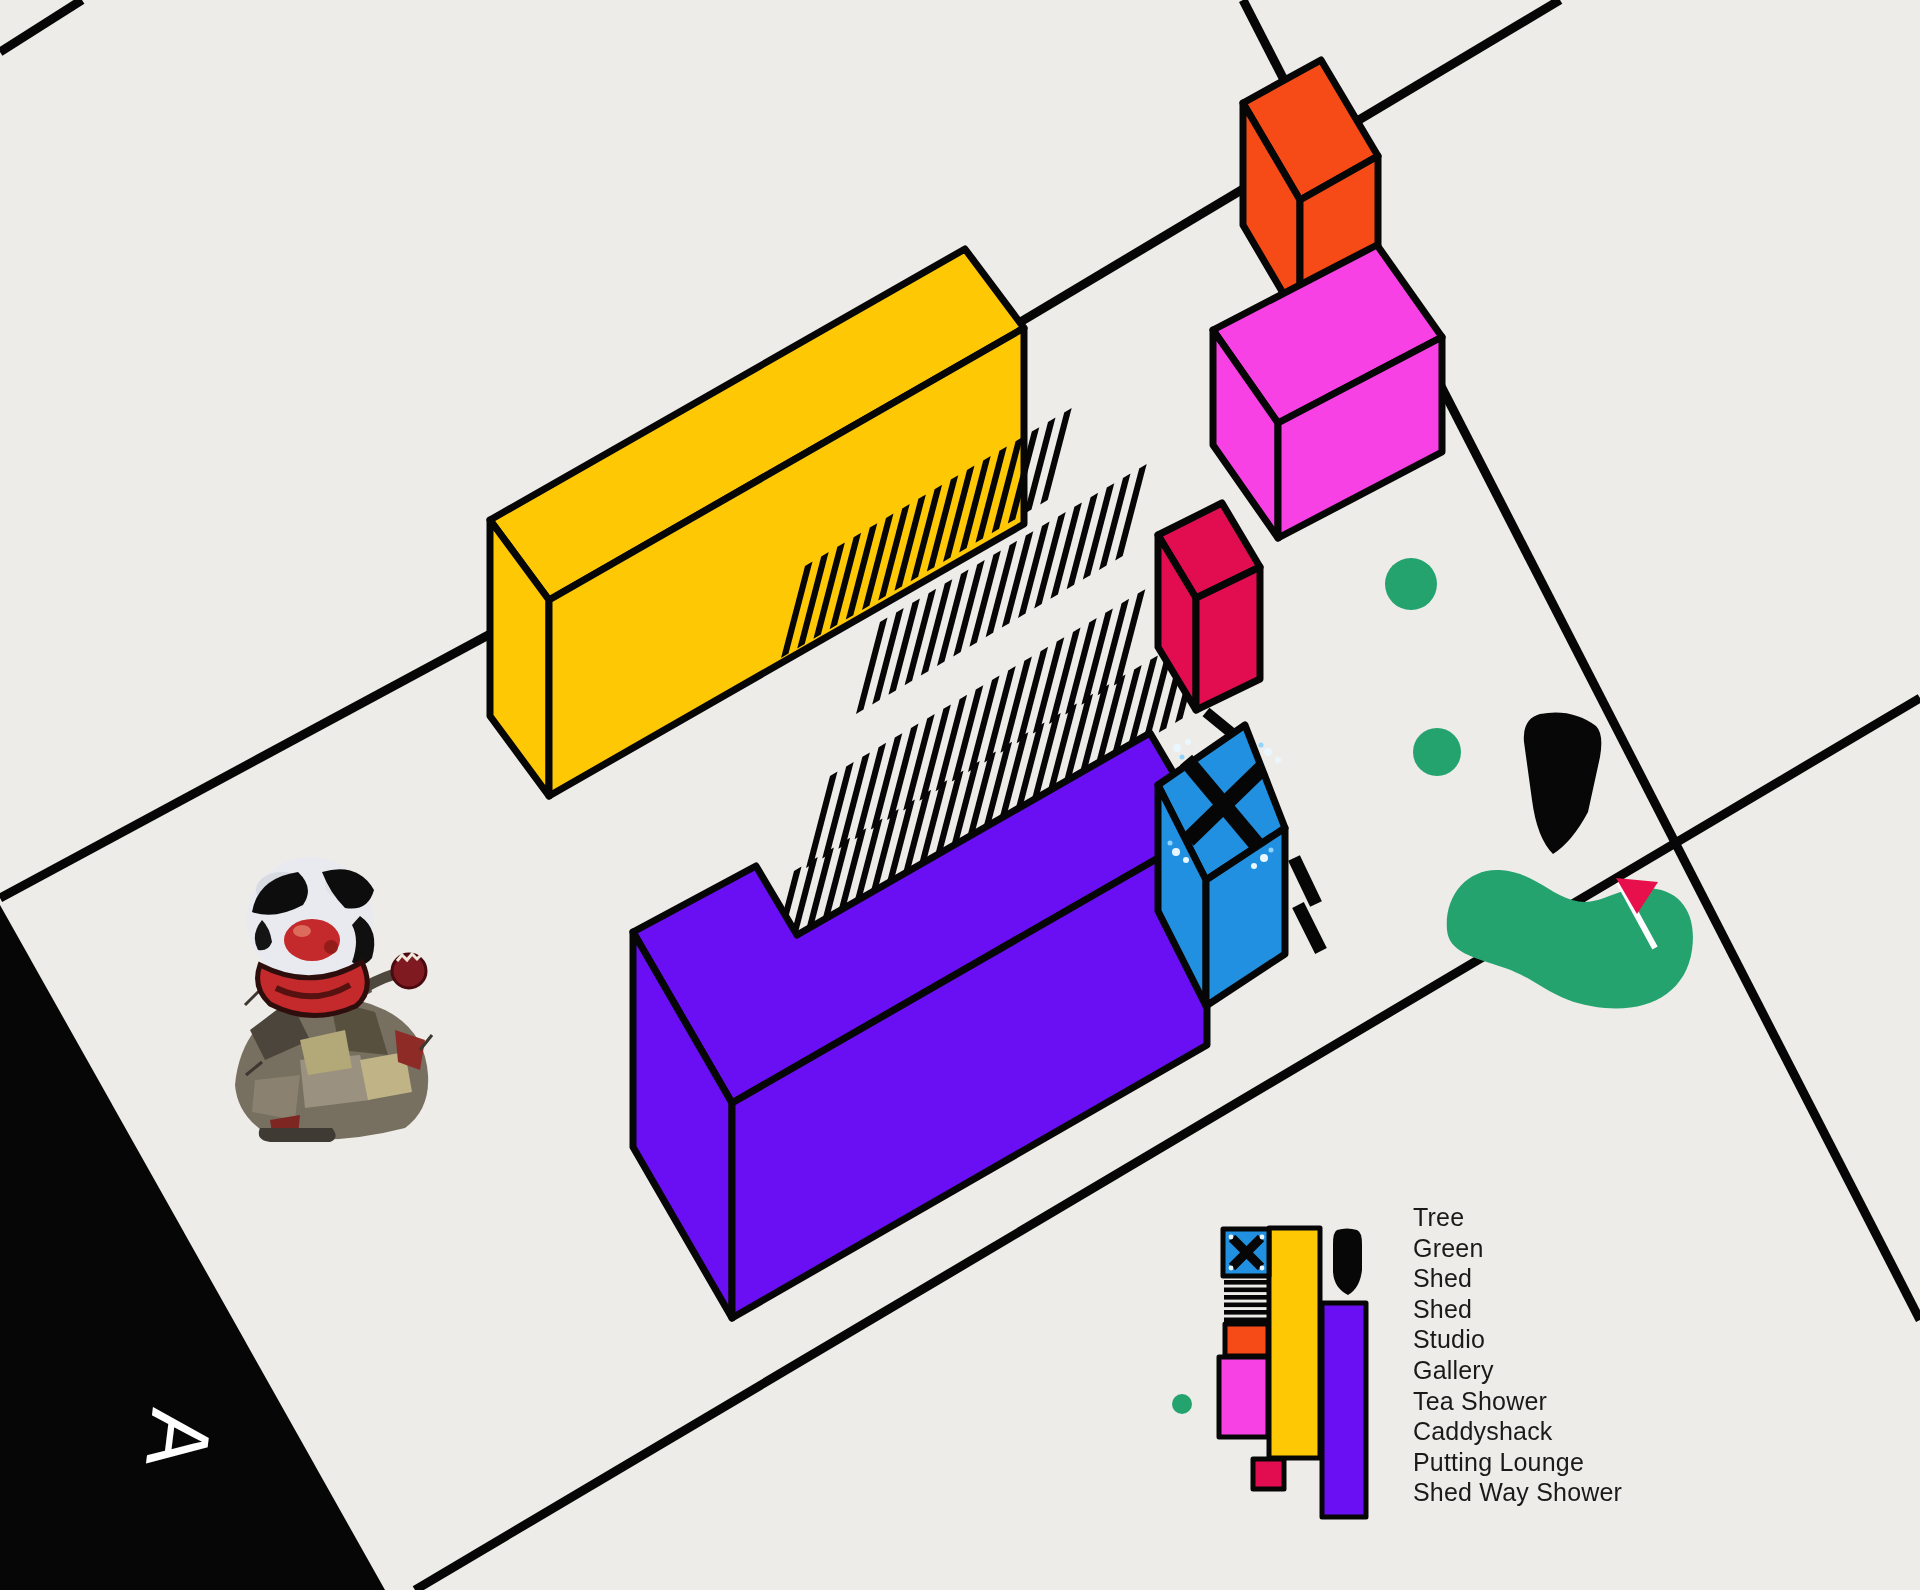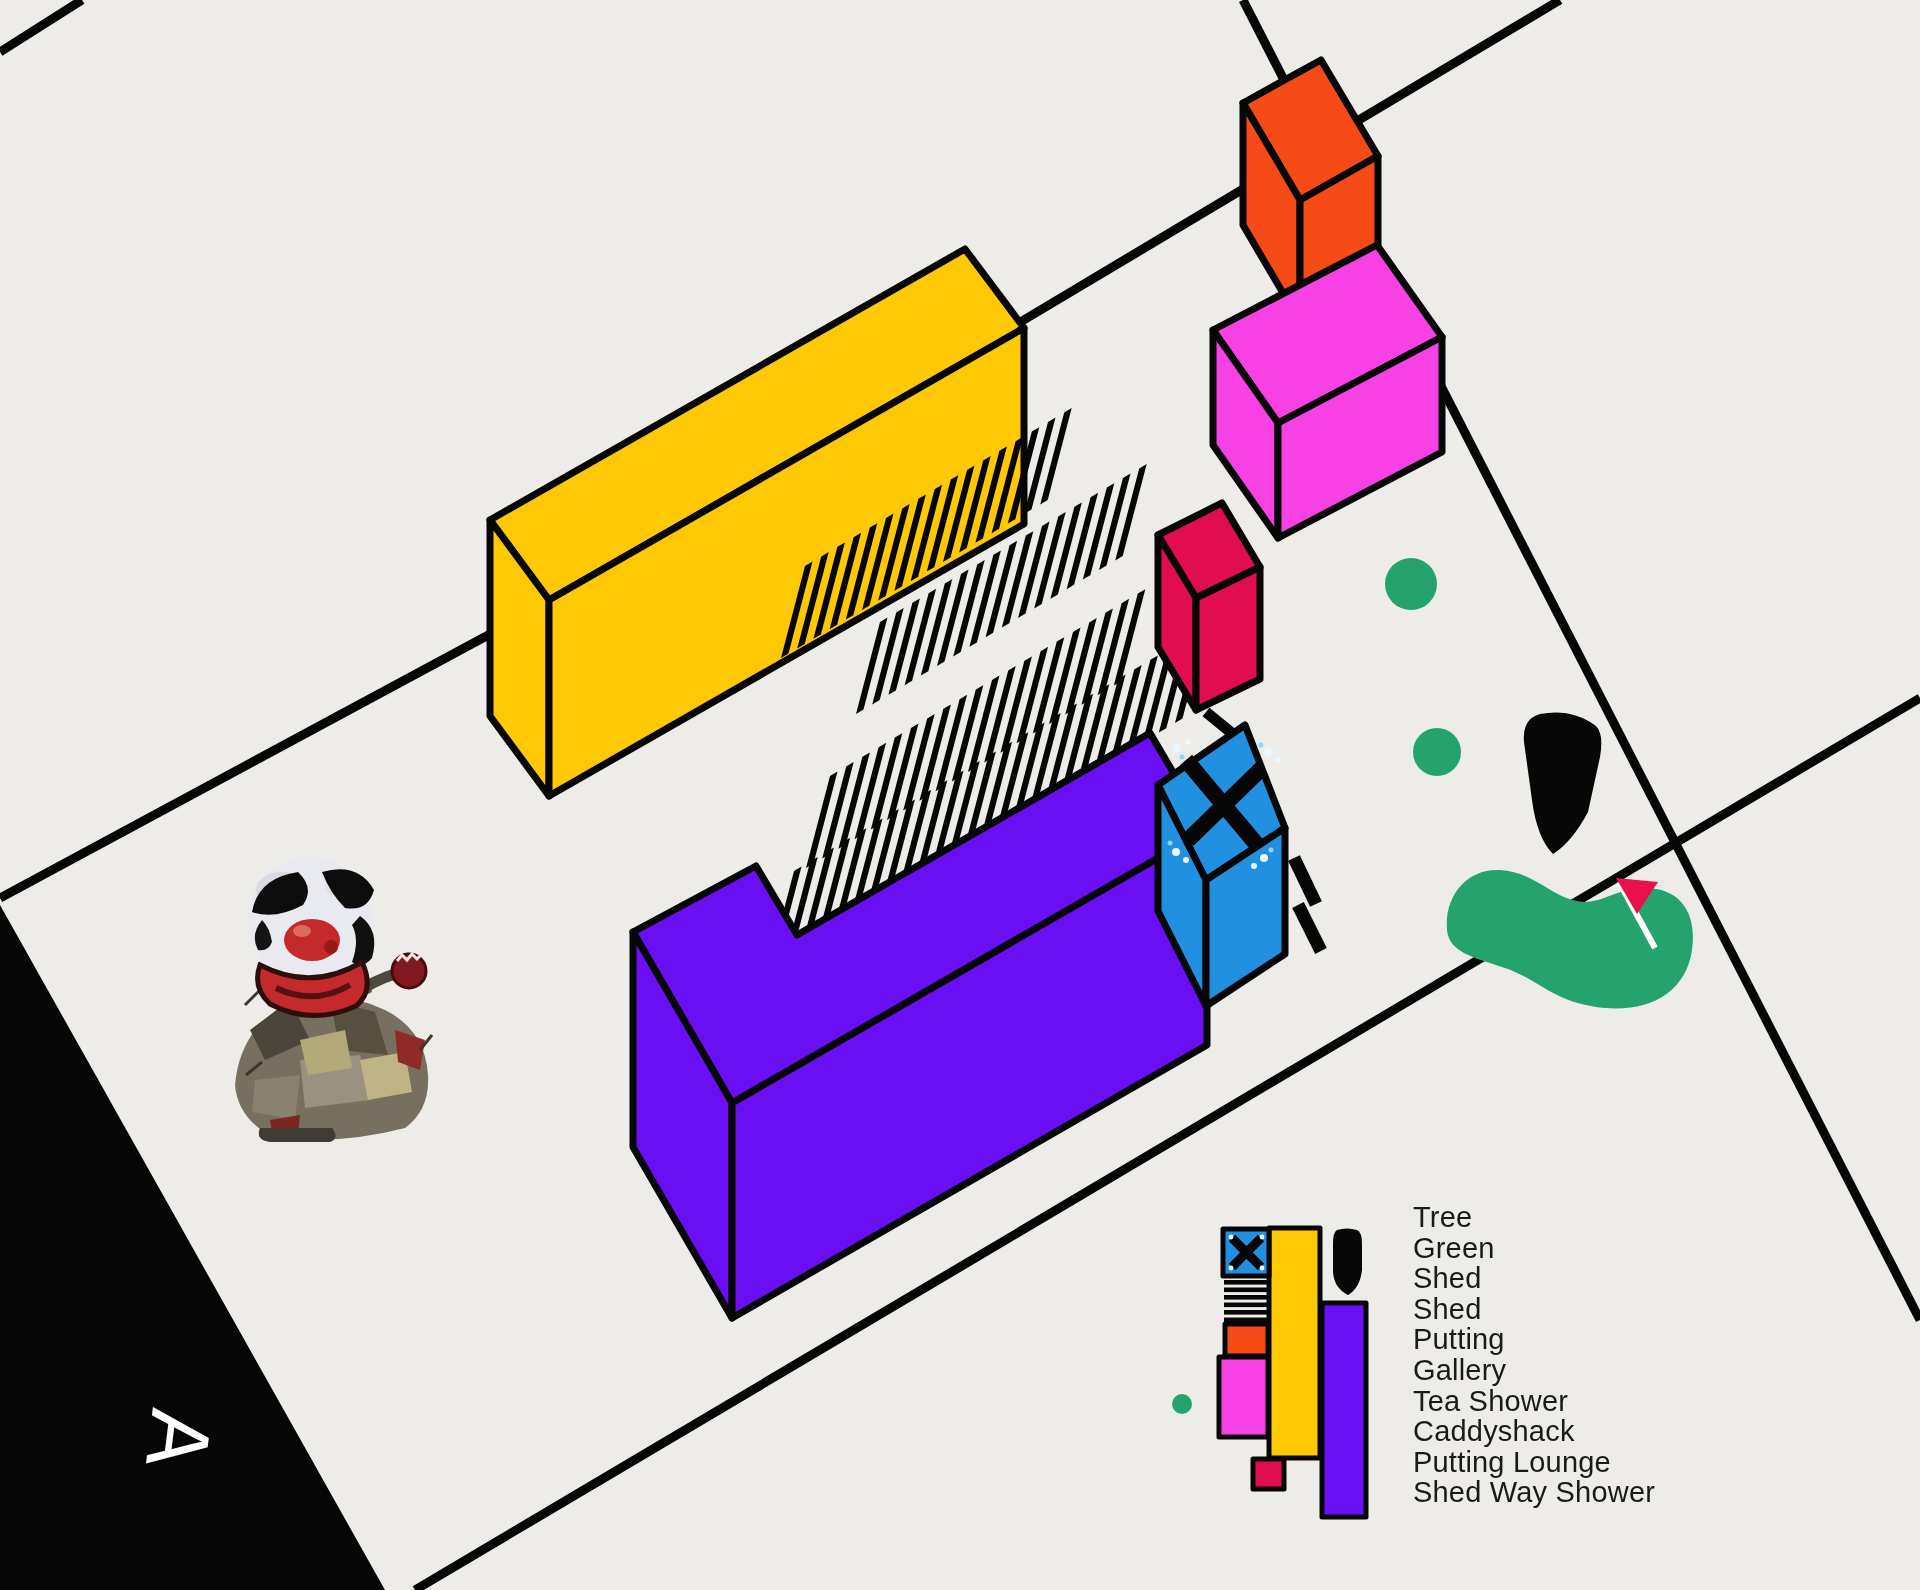--- a/index.html
+++ b/index.html
@@ -1,20 +1,20 @@
 <!DOCTYPE html>
 <html><head>
 <meta charset="utf-8">
 <style>
   html,body{margin:0;padding:0;background:#cfcfcf;}
   #stage{position:relative;width:1920px;height:1590px;background:#EDECE8;overflow:hidden;
          font-family:"Liberation Sans",sans-serif;}
   #map{position:absolute;left:0;top:0;}
   .legend-text{position:absolute;left:1413px;top:1202px;
-    font-size:29px;line-height:30.6px;color:#1a1a1a;letter-spacing:.2px;}
+    font-size:25px;line-height:30.6px;color:#1a1a1a;letter-spacing:.2px;}
   .legend-line{white-space:nowrap;}
 </style>
 </head>
 <body>
 
 <div id="stage">
 <svg id="map" width="1920" height="1590" viewBox="0 0 1920 1590">
 
   <g>
     <line x1="0" y1="52" x2="82" y2="0" stroke-width="9" stroke="#060606"></line>
@@ -242,20 +242,20 @@
     <circle cx="1182" cy="1404" r="10" fill="#25A36E"></circle>
     <path d="M1337 1230 Q1333 1232 1333 1244 L1333 1272 Q1334 1288 1348 1295 Q1360 1288 1362 1270 L1362 1244 Q1362 1232 1357 1230 Q1347 1227 1337 1230 Z" fill="#070707"></path>
   </g>
 </svg>
 
 <div class="legend-text">
   <div class="legend-line">Tree</div>
   <div class="legend-line">Green</div>
   <div class="legend-line">Shed</div>
   <div class="legend-line">Shed</div>
-  <div class="legend-line">Putting</div>
+  <div class="legend-line">Studio</div>
   <div class="legend-line">Gallery</div>
   <div class="legend-line">Tea Shower</div>
   <div class="legend-line">Caddyshack</div>
   <div class="legend-line">Putting Lounge</div>
   <div class="legend-line">Shed Way Shower</div>
 </div>
 </div>
 
 </body></html>

